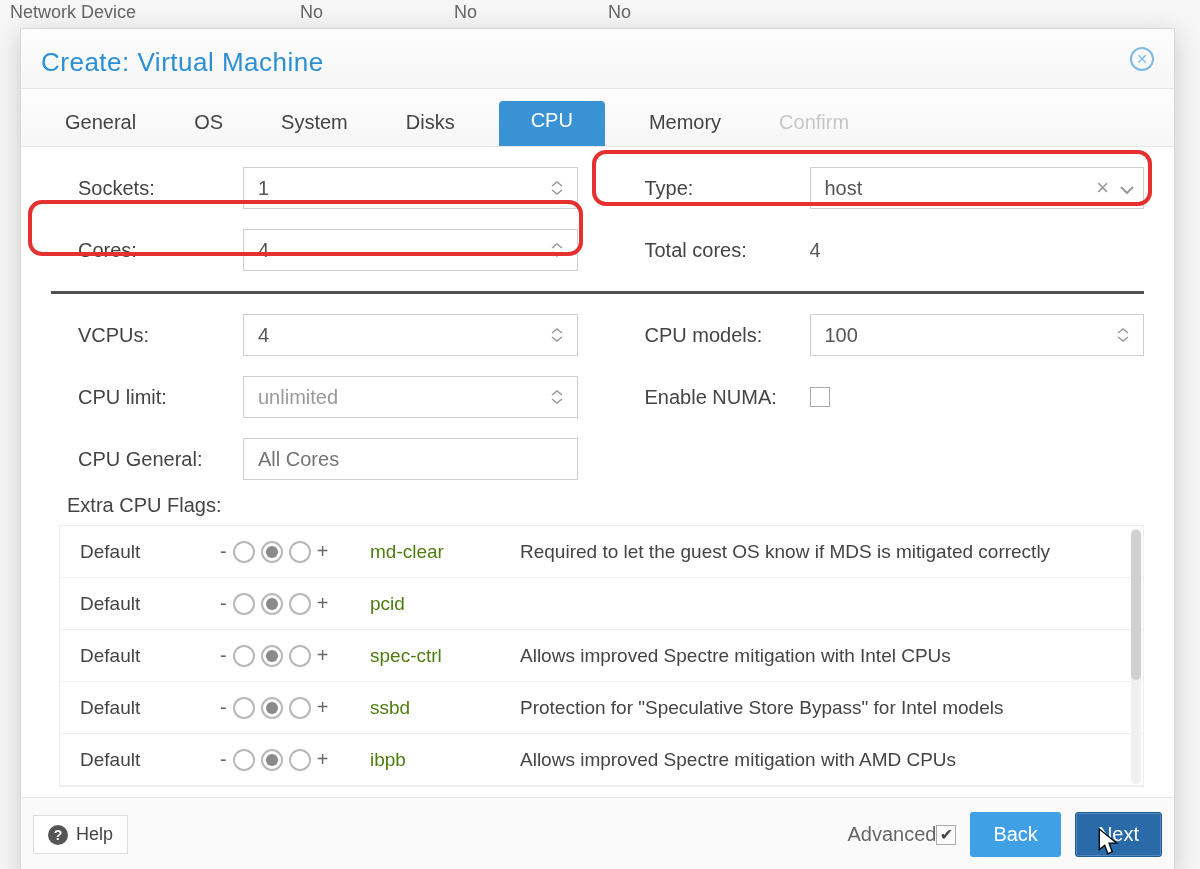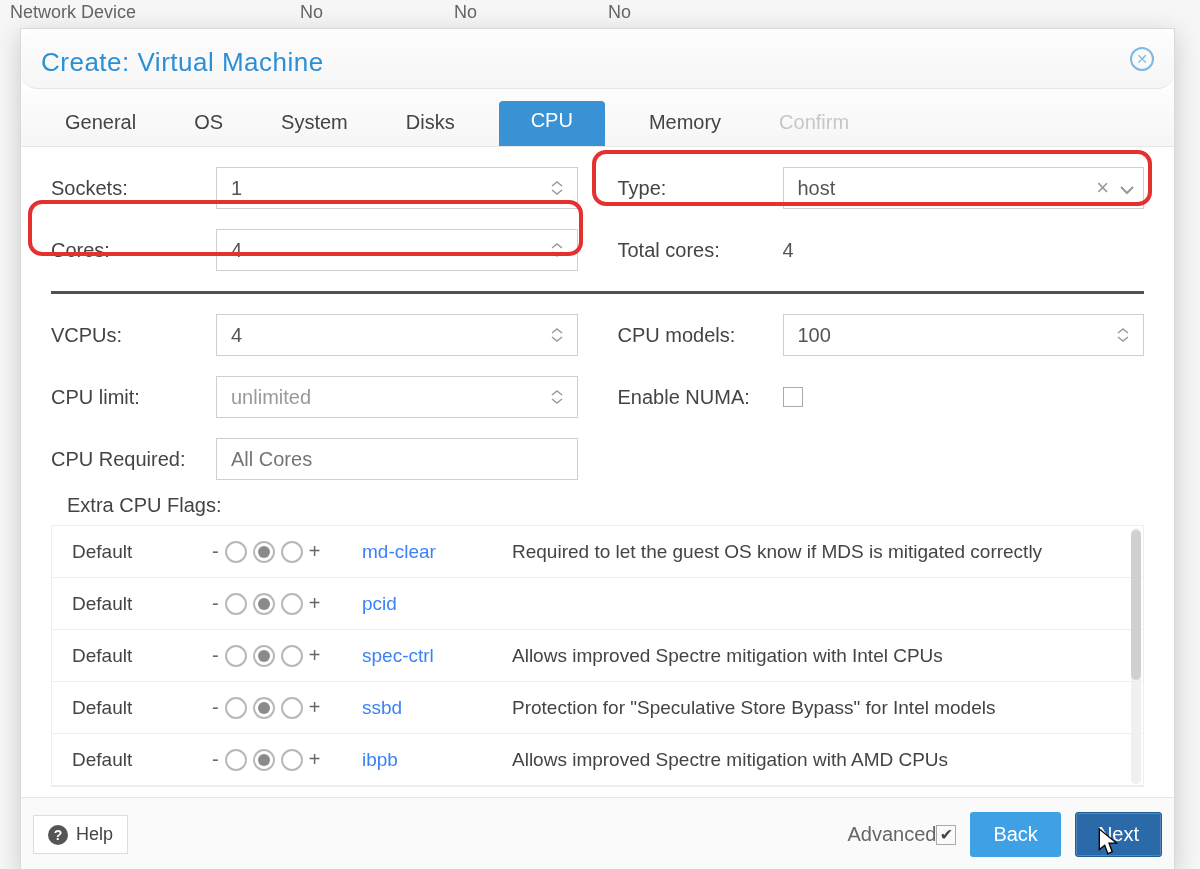--- a/index.html
+++ b/index.html
@@ -21,21 +21,20 @@
     background: #fff;
     border: 1px solid #d9d9d9;
     box-shadow: 0 6px 24px rgba(0,0,0,0.18);
     display: flex; flex-direction: column;
   }
   .dialog-header {
     padding: 18px 20px 10px 20px;
     border-bottom: 1px solid #e6e6e6;
     display: flex; justify-content: space-between; align-items: flex-start;
     background: linear-gradient(#fdfdfd, #f6f6f6);
-    border-radius: 16px;
   }
   .dialog-title { font-size: 26px; color: #2b8fd6; font-weight: 400; letter-spacing: 0.5px; }
   .close-btn {
     width: 24px; height: 24px; border: 2px solid #2b8fd6; border-radius: 50%;
     color: #2b8fd6; font-size: 14px; line-height: 20px; text-align: center;
     cursor: pointer; opacity: 0.6;
   }
   .tabs {
     display: flex; gap: 30px; padding: 12px 20px 0 30px;
     border-bottom: 1px solid #e6e6e6;
@@ -48,21 +47,21 @@
   .tab.disabled { color: #c7c7c7; cursor: default; }
 
   .body { padding: 20px 30px 10px 30px; }
   .grid2 {
     display: grid;
     grid-template-columns: 1fr 1fr;
     column-gap: 40px;
     row-gap: 20px;
     align-items: center;
   }
-  .row { display: flex; align-items: center; }
+  .row { display: flex; align-items: center; margin-left: 27px; }
   .label { width: 165px; font-size: 20px; color: #444; }
   .value { font-size: 20px; color: #555; }
   .field {
     flex: 1;
     display: flex; align-items: center;
     border: 1px solid #cfcfcf; background: #fff;
     height: 42px; padding: 0 8px 0 14px;
     font-size: 20px; color: #555;
     position: relative;
   }
@@ -73,30 +72,31 @@
   }
   .spinner svg { display: block; }
   .clear-x { color: #999; font-size: 22px; margin-right: 10px; cursor: pointer; }
   .chev { color: #999; }
   .hr { border: none; border-top: 3px solid #333; margin: 20px 0; opacity: 0.85; }
 
   .section-title { font-size: 20px; margin: 14px 0 8px 16px; }
   .flags {
     border: 1px solid #eee;
     position: relative;
+    margin-left: 8px;
   }
   .flag-row {
     display: grid;
     grid-template-columns: 140px 150px 150px 1fr;
     align-items: center;
     padding: 14px 20px;
     border-bottom: 1px solid #eee;
     font-size: 19px;
   }
-  .flag-name { color: #3b82f6; }
+  .flag-name { color: #4d7c0f; }
   .tri {
     display: flex; align-items: center; gap: 6px;
     color: #888; font-size: 20px;
   }
   .tri .minus, .tri .plus { color: #666; }
   .tri .circle {
     width: 22px; height: 22px; border: 2px solid #b8b8b8; border-radius: 50%;
     display: inline-block;
   }
   .tri .circle.sel::after {
@@ -275,21 +275,21 @@
                 <polyline points="2,2 7,6 12,2" fill="none" stroke="#999" stroke-width="1.5"></polyline>
               </svg>
           </span>
         </div>
       </div>
       <div class="row">
         <div class="label">Enable NUMA:</div>
         <span class="chk"></span>
       </div>
       <div class="row">
-        <div class="label">CPU Required:</div>
+        <div class="label">CPU General:</div>
         <div class="field">
           <input style="color: rgb(153, 153, 153);" placeholder="All Cores">
         </div>
       </div>
       <div></div>
     </div>
 
     <div class="section-title">Extra CPU Flags:</div>
 
     <div class="flags">

